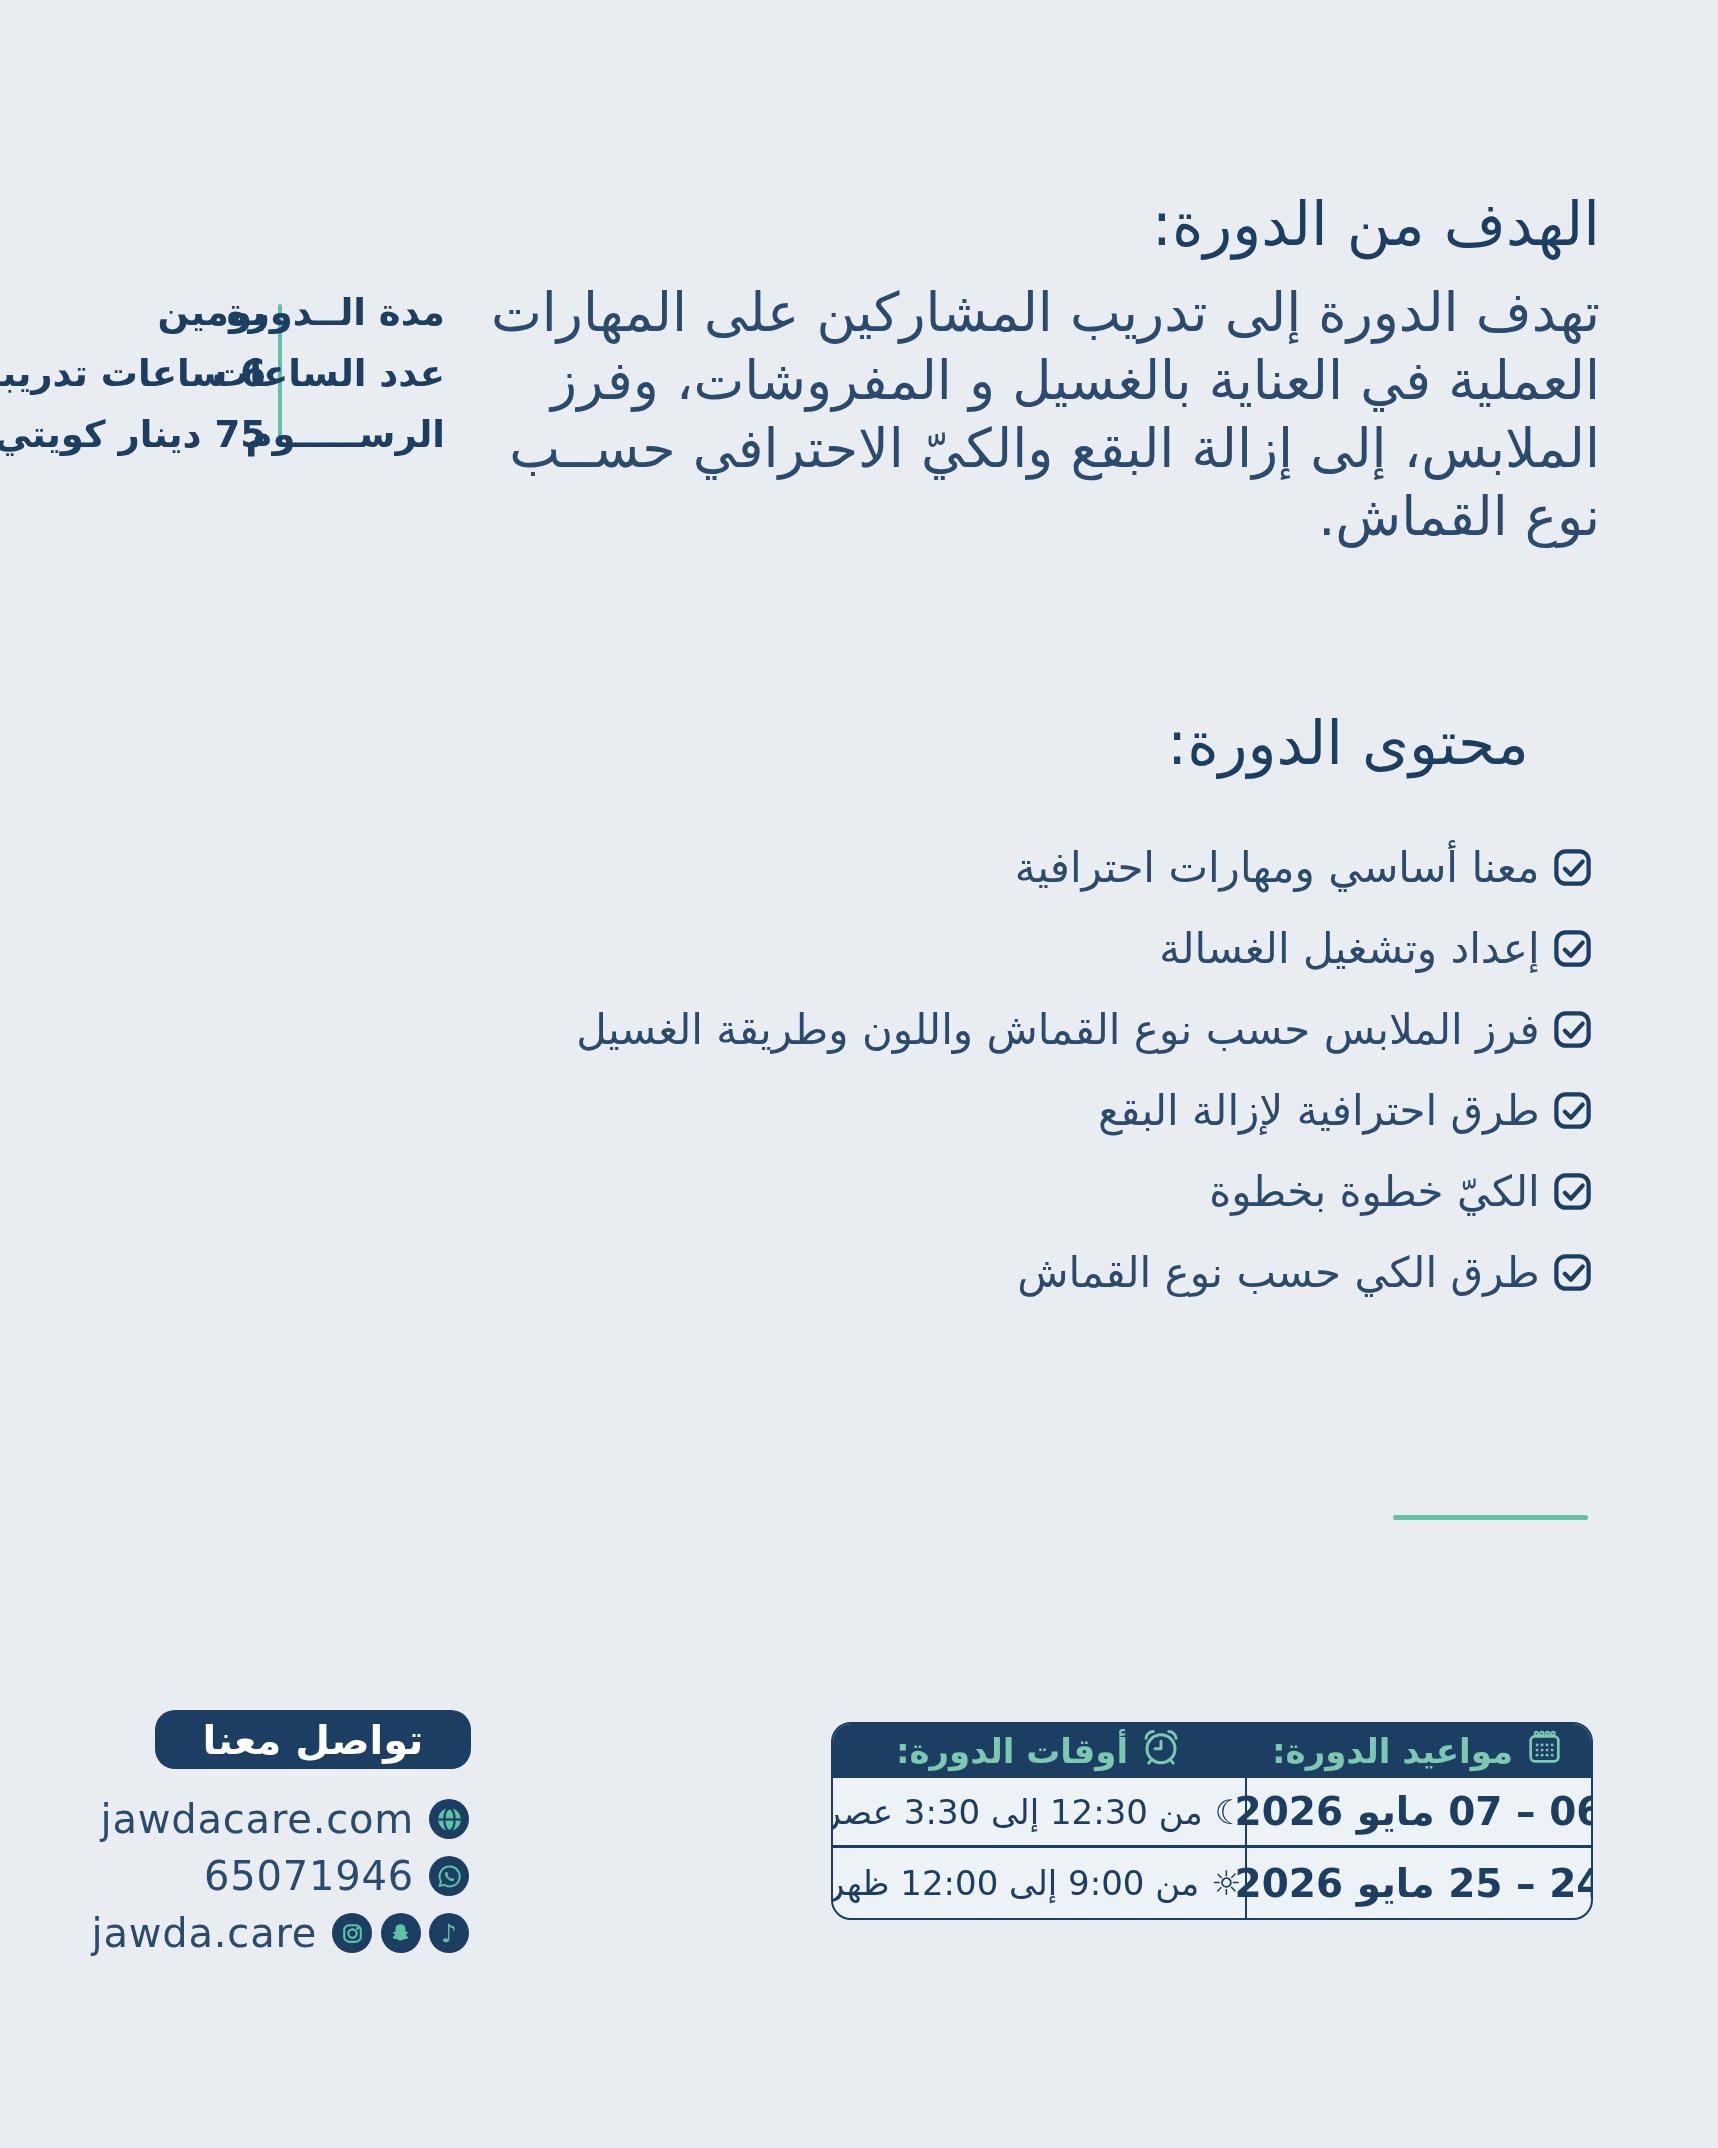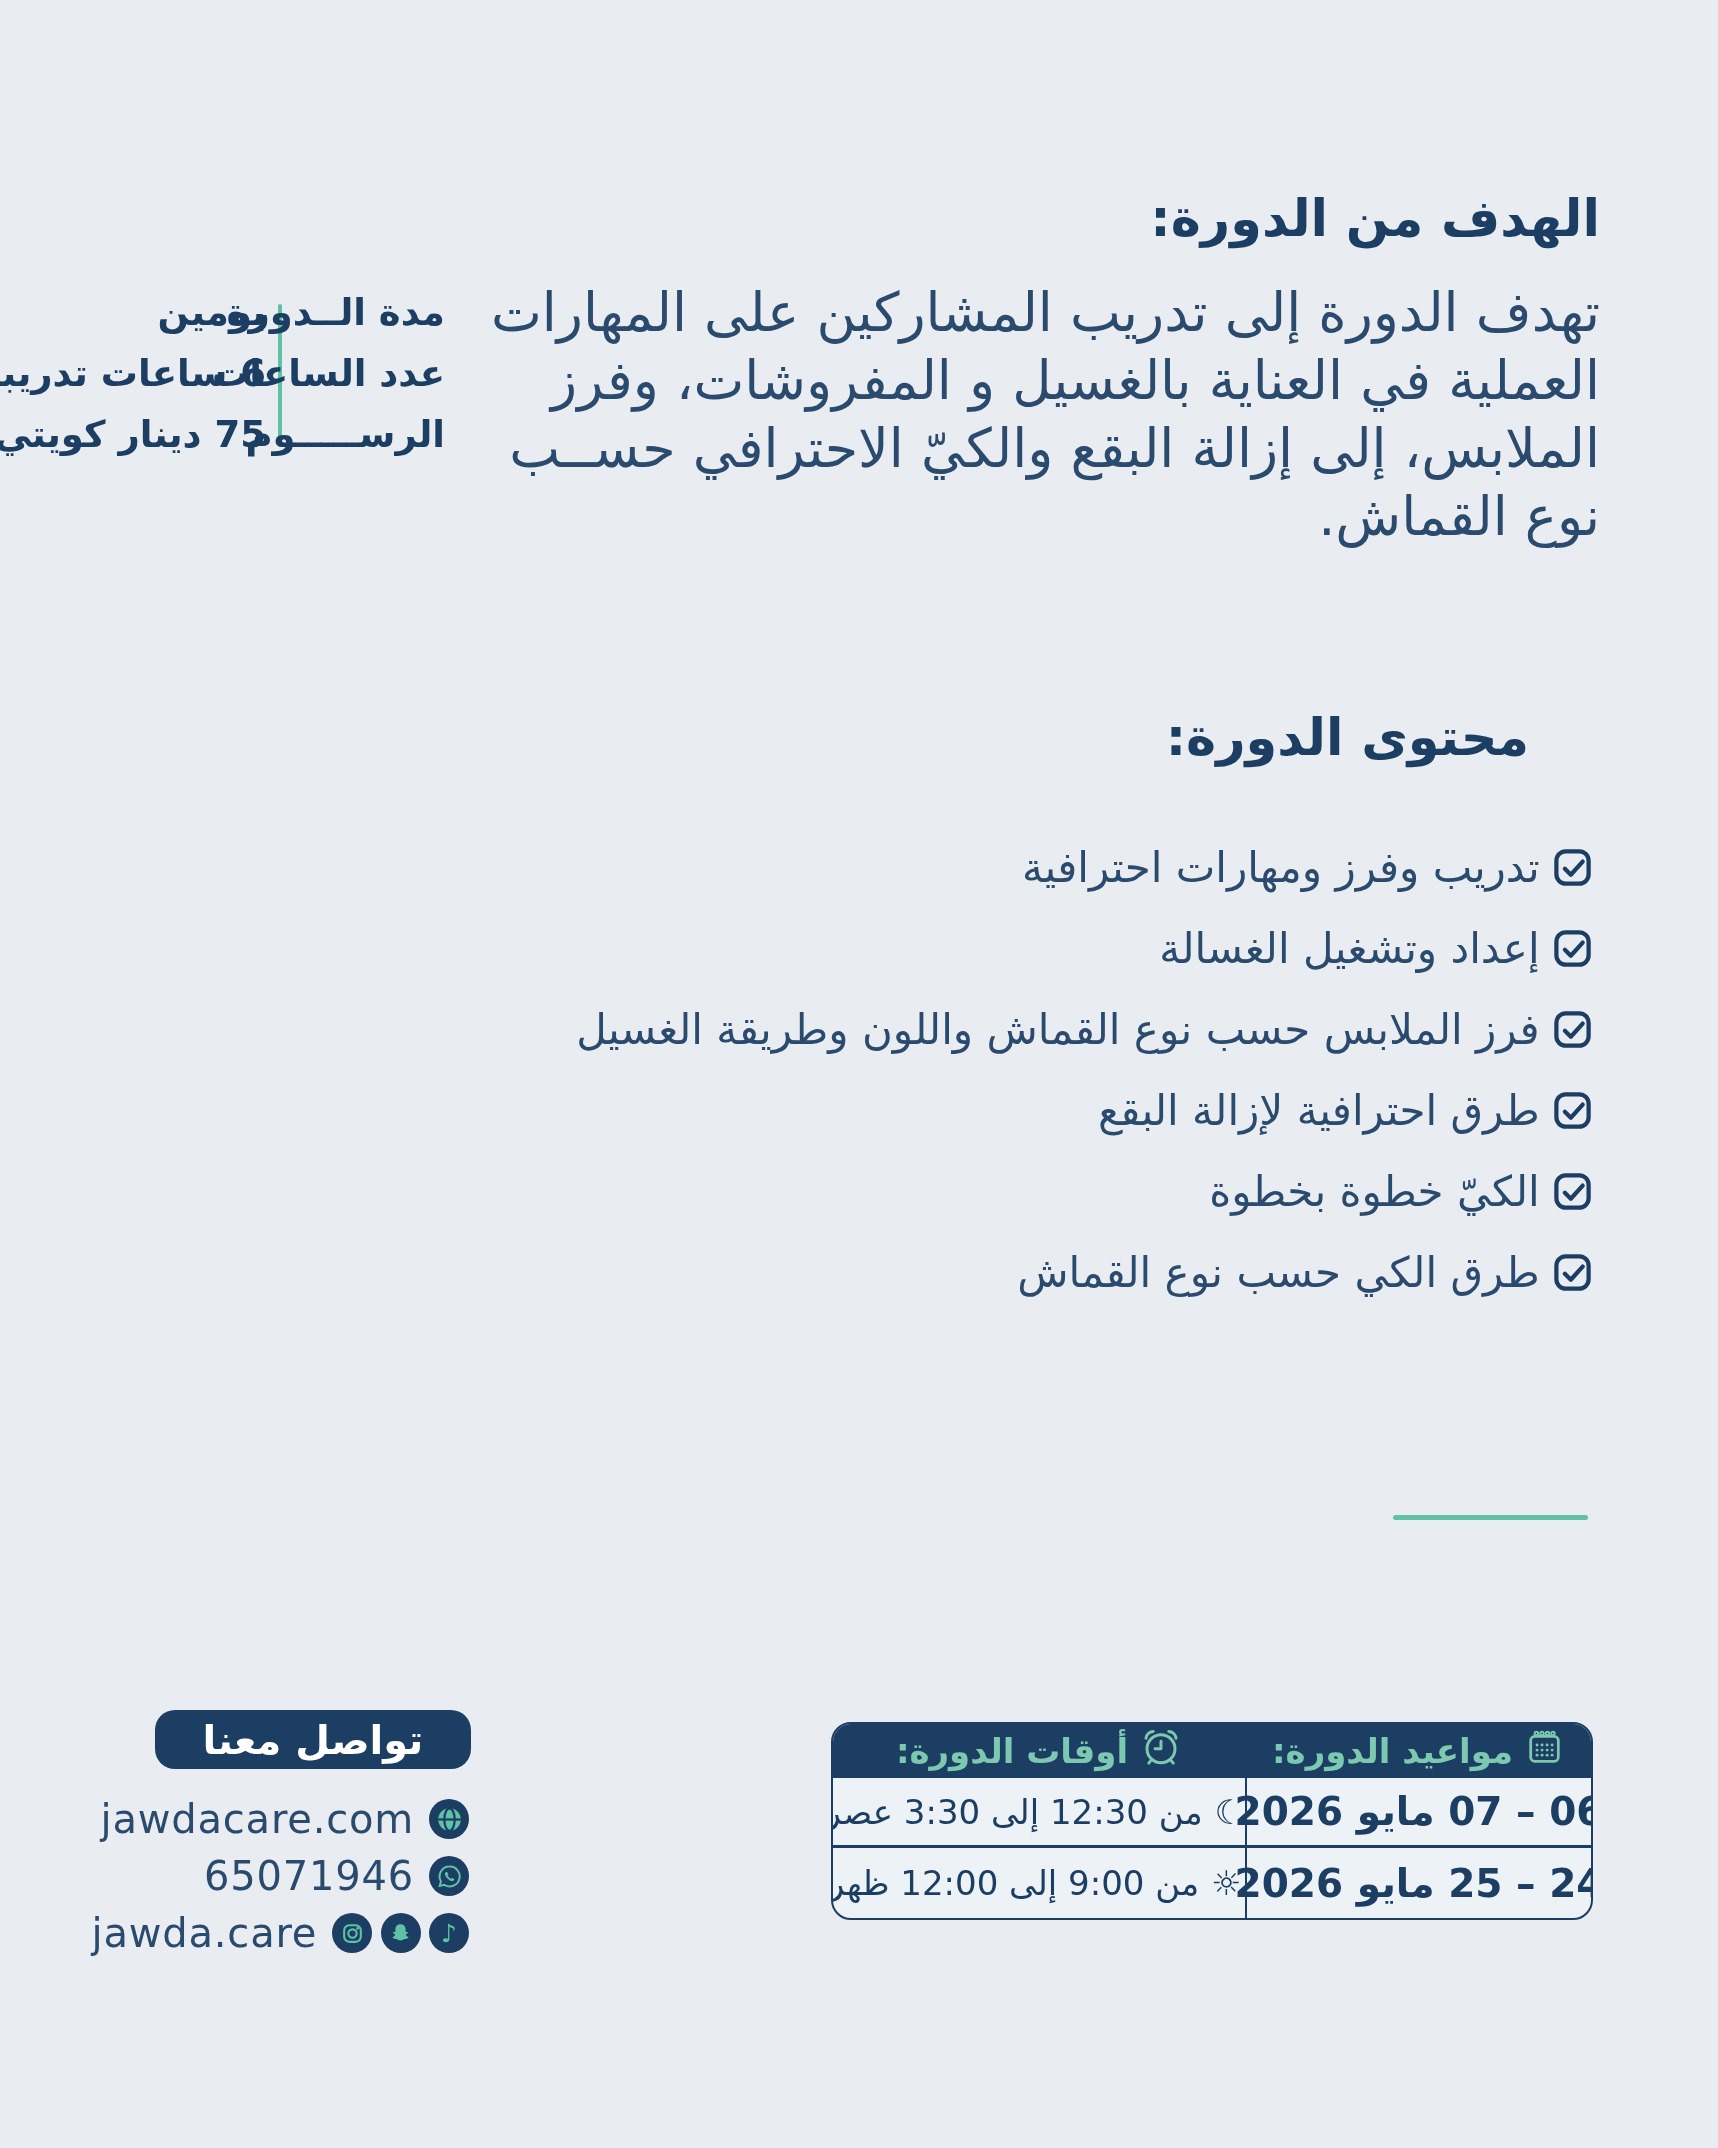--- a/index.html
+++ b/index.html
@@ -11,21 +11,21 @@
   body{
     background:var(--bg);
     font-family:"DejaVu Sans", sans-serif;
     direction:rtl;
     position:relative;
     overflow:hidden;
     color:var(--body);
   }
   .abs{position:absolute;}
   
-  .h1{font-size:51px;font-weight:bold;color:var(--navy);line-height:1.15;}
+  .h1{font-size:60px;font-weight:normal;color:var(--navy);line-height:1.15;}
   
   .goal-par{top:279px;right:118px;width:846px;font-size:54px;line-height:68px;color:var(--body);}
   .goal-par .ln{text-align:justify;text-align-last:justify;height:68px;white-space:nowrap;}
   .goal-par .ln.last{text-align-last:right;}
   
   .info-sep{left:278px;top:304px;width:4.2px;height:143px;background:var(--teal);border-radius:2.5px;}
   .info-labels{left:282px;top:282px;width:163px;}
   .info-values{left:84px;top:282px;width:182px;}
   .info-labels .cell,.info-values .cell{height:61px;display:flex;align-items:center;justify-content:flex-start;font-size:37px;font-weight:bold;color:var(--navy);white-space:nowrap;}
   .info-labels .cell{justify-content:flex-start;}
@@ -89,21 +89,21 @@
 </div>
 
 <div class="abs h1" style="top:709px;right:189px;margin-left:24px;">محتوى الدورة:</div>
 
 <div class="abs checklist">
   <div class="check-item">
     <span class="box"><svg width="39" height="39" viewBox="0 0 46 46">
           <rect x="4" y="4" width="38" height="38" rx="11" fill="none" stroke="#1c3e63" stroke-width="5"></rect>
           <path d="M14 24.5 l7 7 L35 16" fill="none" stroke="#1c3e63" stroke-width="5" stroke-linecap="round" stroke-linejoin="round"></path>
         </svg></span>
-    <span class="lbl">تدريب وفرز ومهارات احترافية</span>
+    <span class="lbl">معنا أساسي ومهارات احترافية</span>
   </div>
   <div class="check-item">
     <span class="box"><svg width="39" height="39" viewBox="0 0 46 46">
           <rect x="4" y="4" width="38" height="38" rx="11" fill="none" stroke="#1c3e63" stroke-width="5"></rect>
           <path d="M14 24.5 l7 7 L35 16" fill="none" stroke="#1c3e63" stroke-width="5" stroke-linecap="round" stroke-linejoin="round"></path>
         </svg></span>
     <span class="lbl">إعداد وتشغيل الغسالة</span>
   </div>
   <div class="check-item">
     <span class="box"><svg width="39" height="39" viewBox="0 0 46 46">

